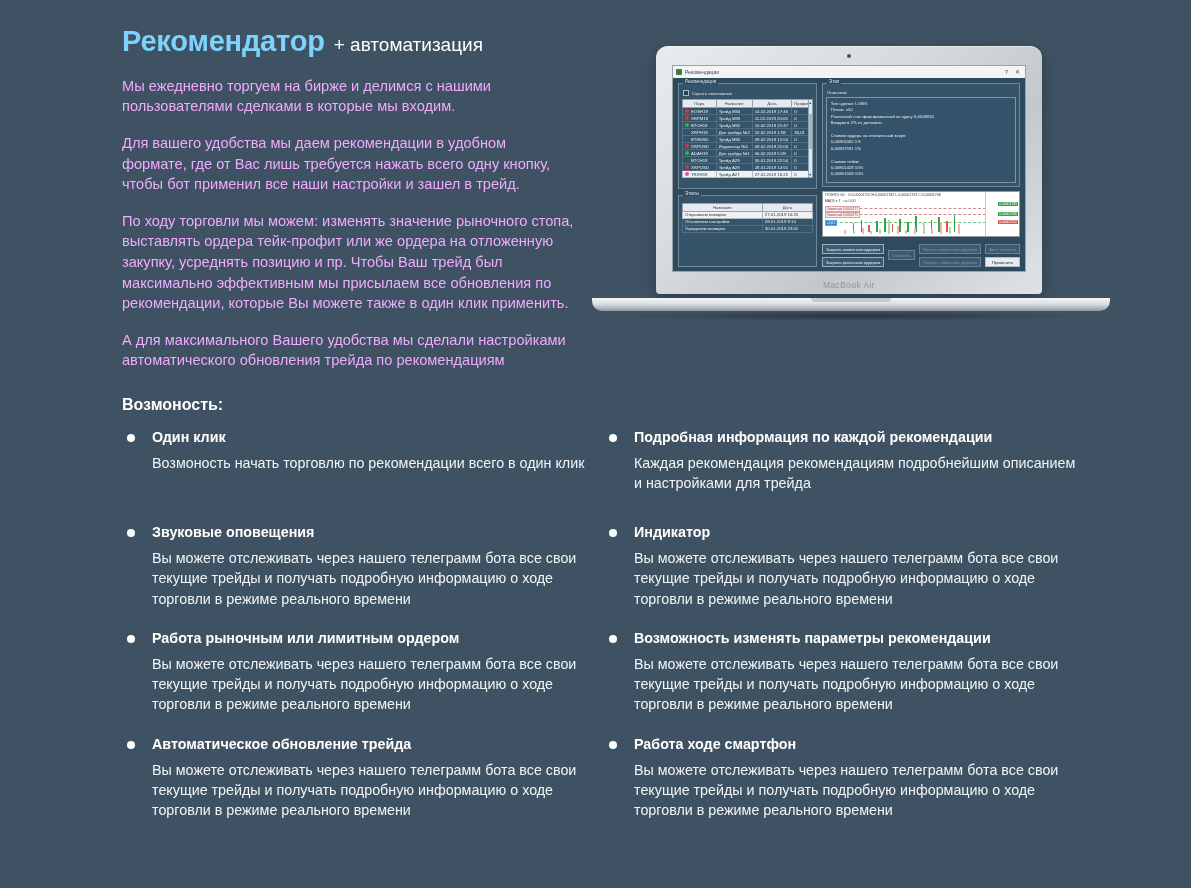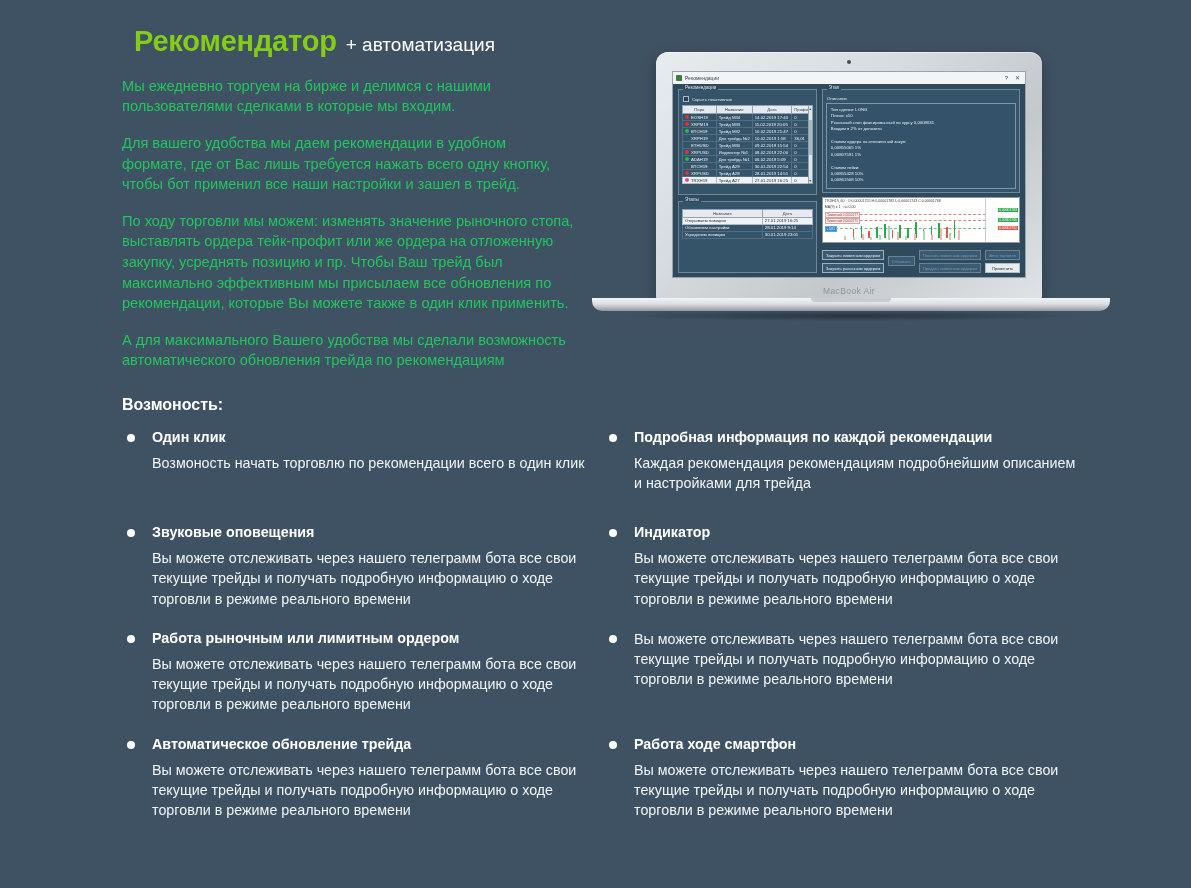--- a/index.html
+++ b/index.html
@@ -33,34 +33,33 @@
   .title-row {
     display: flex;
     align-items: baseline;
     gap: 9px;
     margin: 0 0 18px 0;
   }
   .title-main {
     font-size: 29px;
     font-weight: bold;
     letter-spacing: -0.2px;
-    color: #84cc16;
+    color: #7dd3fc;
     line-height: 1.1;
-    margin-left: 12px;
   }
   .title-sub {
     font-size: 19px;
     font-weight: normal;
     color: #ffffff;
     line-height: 1.1;
   }
   .para {
     font-size: 14.6px;
     line-height: 20.6px;
-    color: #22c55e;
+    color: #f0abfc;
     margin: 0 0 16px 0;
     max-width: 452px;
   }
   .para:last-child { margin-bottom: 0; }
 
   
   .func-heading {
     position: absolute;
     left: 122px;
     top: 396px;
@@ -112,21 +111,21 @@
   .laptop {
     position: absolute;
     left: 586px;
     top: 30px;
     width: 530px;
     height: 300px;
   }
   .lid {
     position: absolute;
     left: 70px;
-    top: 22px;
+    top: 16px;
     width: 386px;
     height: 248px;
     background: linear-gradient(140deg, #e9ecee 0%, #d7dbdf 38%, #c3c8cd 66%, #dfe3e6 100%);
     border-radius: 12px 12px 4px 4px;
     box-shadow: 0 1px 0 rgba(255,255,255,.45) inset, 0 5px 14px rgba(0,0,0,.28);
     box-sizing: border-box;
     padding: 19px 16px 22px 16px;
   }
   .camera {
     position: absolute;
@@ -401,21 +400,21 @@
 <div class="page">
 
   <div class="intro">
     <div class="title-row">
       <span class="title-main">Рекомендатор</span>
       <span class="title-sub">+ автоматизация</span>
     </div>
     <p class="para">Мы ежедневно торгуем на бирже и делимся с нашими пользователями сделками в которые мы входим.</p>
     <p class="para">Для вашего удобства мы даем рекомендации в удобном формате, где от Вас лишь требуется нажать всего одну кнопку, чтобы бот применил все наши настройки и зашел в трейд.</p>
     <p class="para">По ходу торговли мы можем: изменять значение рыночного стопа, выставлять ордера тейк-профит или же ордера на отложенную закупку, усреднять позицию и пр. Чтобы Ваш трейд был максимально эффективным мы присылаем все обновления по рекомендации, которые Вы можете также в один клик применить.</p>
-    <p class="para">А для максимального Вашего удобства мы сделали возможность автоматического обновления трейда по рекомендациям</p>
+    <p class="para">А для максимального Вашего удобства мы сделали настройками автоматического обновления трейда по рекомендациям</p>
   </div>
 
   <div class="func-heading">Возмоность:</div>
 
   <div class="features">
 
     <div class="feature">
       <span class="bullet"></span>
       <div class="feature-body">
         <div class="feature-title">Один клик</div>
@@ -451,20 +450,21 @@
       <span class="bullet"></span>
       <div class="feature-body">
         <div class="feature-title">Работа рыночным или лимитным ордером</div>
         <div class="feature-desc">Вы можете отслеживать через нашего телеграмм бота все свои текущие трейды и получать подробную информацию о ходе торговли в режиме реального времени</div>
       </div>
     </div>
 
     <div class="feature">
       <span class="bullet"></span>
       <div class="feature-body">
+        <div class="feature-title">Возможность изменять параметры рекомендации</div>
         <div class="feature-desc">Вы можете отслеживать через нашего телеграмм бота все свои текущие трейды и получать подробную информацию о ходе торговли в режиме реального времени</div>
       </div>
     </div>
 
     <div class="feature">
       <span class="bullet"></span>
       <div class="feature-body">
         <div class="feature-title">Автоматическое обновление трейда</div>
         <div class="feature-desc">Вы можете отслеживать через нашего телеграмм бота все свои текущие трейды и получать подробную информацию о ходе торговли в режиме реального времени</div>
       </div>

